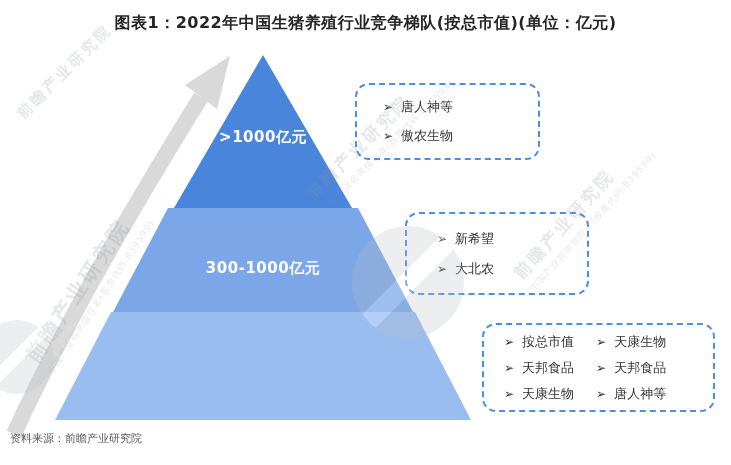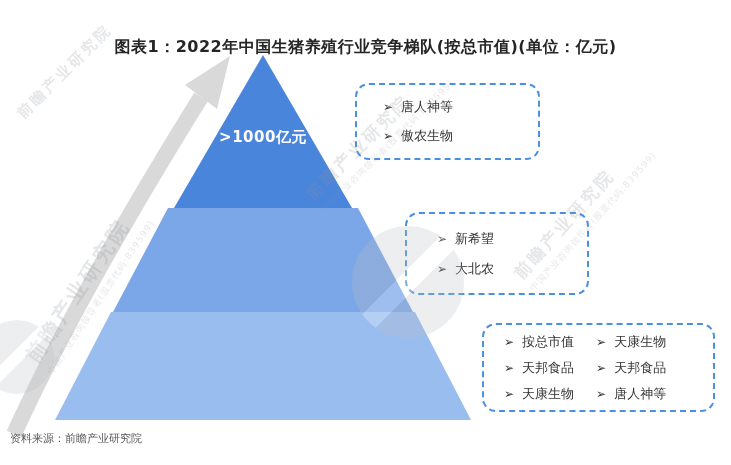--- a/index.html
+++ b/index.html
@@ -2,21 +2,21 @@
 <html><head>
 <meta charset="utf-8">
 <style>
   html,body{margin:0;padding:0;background:#fff;}
   .stage{
     position:relative;width:731px;height:465px;background:#ffffff;overflow:hidden;
     font-family:"DejaVu Sans","Liberation Sans",sans-serif;
   }
   .title{
     position:absolute;top:13px;left:0;width:731px;text-align:center;
-    font-size:16px;font-weight:bold;color:#262626;letter-spacing:0.5px;z-index:2;margin-top:24px;
+    font-size:16px;font-weight:bold;color:#262626;letter-spacing:0.5px;z-index:2;
   }
   .pyr-svg{position:absolute;left:0;top:0;z-index:1;}
   .tier-label{
     position:absolute;color:#ffffff;font-size:15px;font-weight:bold;
     text-align:center;z-index:2;letter-spacing:0.5px;
   }
   .tier-label.t1{left:188px;top:128px;width:150px;}
   .tier-label.t2{left:163px;top:259px;width:200px;}
   .tier-label.t3{left:188px;top:361px;width:150px;}
   .callout{
@@ -62,20 +62,21 @@
 
   <svg class="pyr-svg" width="731" height="465" viewBox="0 0 731 465">
     <path d="M 14 434 Q 75 300 201 97" fill="none" stroke-width="16" stroke="#d9d9d9"></path>
     <polygon points="230,56 217,109 185,85" fill="#d9d9d9"></polygon>
     <polygon points="263,55 352,208 174,208" fill="#4a85dc"></polygon>
     <polygon points="168,208 358,208 413,312 113,312" fill="#7ba7e8"></polygon>
     <polygon points="111,312 415,312 471,420 55,420" fill="#9abdf0"></polygon>
   </svg>
 
   <div class="tier-label t1">&gt;1000亿元</div>
+  <div class="tier-label t2">300-1000亿元</div>
 
   <div class="callout c1">
     <div class="item">
       <span class="bullet">➢</span>
       <span>唐人神等</span>
     </div>
     <div class="item">
       <span class="bullet">➢</span>
       <span>傲农生物</span>
     </div>

